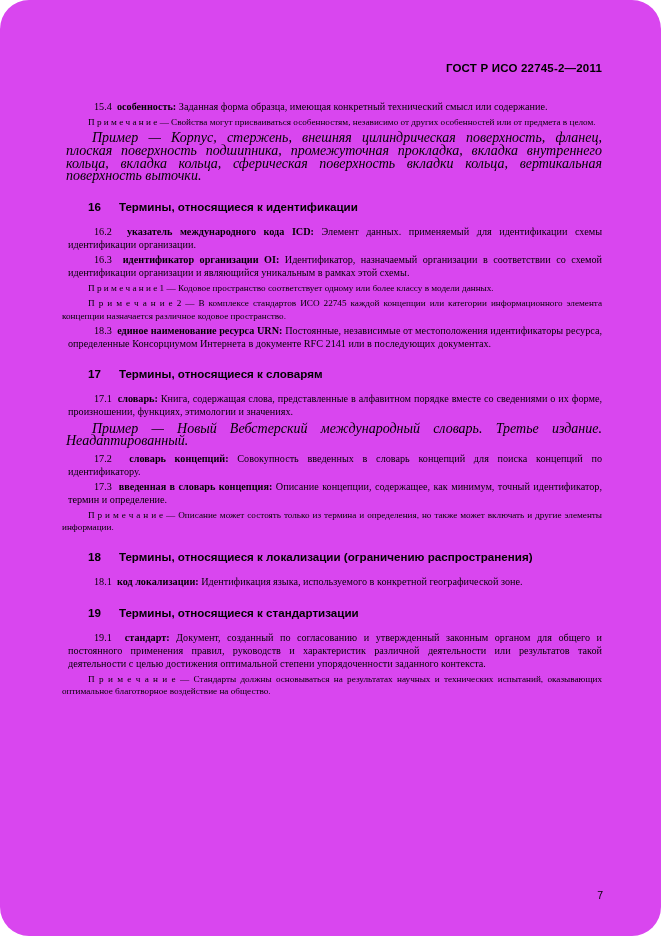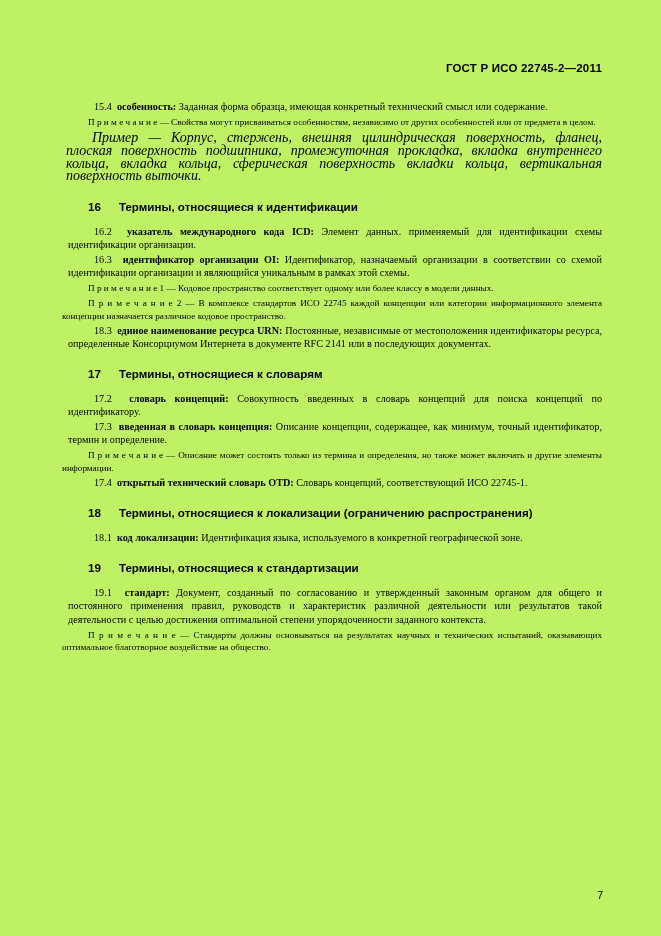--- a/index.html
+++ b/index.html
@@ -4,24 +4,25 @@
 <style>
   html, body {
     margin: 0;
     padding: 0;
     background: #ffffff;
   }
   .page {
     position: relative;
     width: 661px;
     height: 936px;
-    background: #bef264;
+    background: #d946ef;
     font-family: "Liberation Serif", serif;
     color: #000000;
     overflow: hidden;
+    border-radius: 29px;
   }
   .content {
     position: absolute;
     left: 62px;
     top: 62px;
     width: 540px;
   }
   .header {
     text-align: right;
     font-family: "Liberation Sans", sans-serif;
@@ -88,24 +89,25 @@
         <p class="ind"><span>15.4</span>&nbsp;&nbsp;<span class="term">особенность:</span><span> Заданная форма образца, имеющая конкретный технический смысл или содержание.</span></p>
         <p class="note"><span>П р и м е ч а н и е </span><span>— Свойства могут присваиваться особенностям, независимо от других особенностей или от предмета в целом.</span></p>
         <p class="example">Пример — Корпус, стержень, внешняя цилиндрическая поверхность, фланец, плоская поверхность подшипника, промежуточная прокладка, вкладка внутреннего кольца, вкладка кольца, сферическая поверхность вкладки кольца, вертикальная поверхность выточки.</p>
         <h2><span class="sec-num">16</span><span>Термины, относящиеся к идентификации</span></h2>
         <p class="ind"><span>16.2</span>&nbsp;&nbsp;<span class="term">указатель международного кода ICD:</span><span> Элемент данных. применяемый для идентификации схемы идентификации организации.</span></p>
         <p class="ind"><span>16.3</span>&nbsp;&nbsp;<span class="term">идентификатор организации OI:</span><span> Идентификатор, назначаемый организации в соответствии со схемой идентификации организации и являющийся уникальным в рамках этой схемы.</span></p>
         <p class="note"><span>П р и м е ч а н и е  1 </span><span>— Кодовое пространство соответствует одному или более классу в модели данных.</span></p>
         <p class="note"><span>П р и м е ч а н и е  2 </span><span>— В комплексе стандартов ИСО 22745 каждой концепции или категории информационного элемента концепции назначается различное кодовое пространство.</span></p>
         <p class="ind"><span>18.3</span>&nbsp;&nbsp;<span class="term">единое наименование ресурса URN:</span><span> Постоянные, независимые от местоположения идентификаторы ресурса, определенные Консорциумом Интернета в документе RFC 2141 или в последующих документах.</span></p>
         <h2><span class="sec-num">17</span><span>Термины, относящиеся к словарям</span></h2>
+        <p class="ind"><span>17.1</span>&nbsp;&nbsp;<span class="term">словарь:</span><span> Книга, содержащая слова, представленные в алфавитном порядке вместе со сведениями о их форме, произношении, функциях, этимологии и значениях.</span></p>
+        <p class="example">Пример — Новый Вебстерский международный словарь. Третье издание. Неадаптированный.</p>
         <p class="ind"><span>17.2</span>&nbsp;&nbsp;<span class="term">словарь концепций:</span><span> Совокупность введенных в словарь концепций для поиска концепций по идентификатору.</span></p>
         <p class="ind"><span>17.3</span>&nbsp;&nbsp;<span class="term">введенная в словарь концепция:</span><span> Описание концепции, содержащее, как минимум, точный идентификатор, термин и определение.</span></p>
         <p class="note"><span>П р и м е ч а н и е </span><span>— Описание может состоять только из термина и определения, но также может включать и другие элементы информации.</span></p>
-        <p class="ind"><span>17.4</span>&nbsp;&nbsp;<span class="term">открытый технический словарь OTD:</span><span> Словарь концепций, соответствующий ИСО 22745-1.</span></p>
         <h2><span class="sec-num">18</span><span>Термины, относящиеся к локализации (ограничению распространения)</span></h2>
         <p class="ind"><span>18.1</span>&nbsp;&nbsp;<span class="term">код локализации:</span><span> Идентификация языка, используемого в конкретной географической зоне.</span></p>
         <h2><span class="sec-num">19</span><span>Термины, относящиеся к стандартизации</span></h2>
         <p class="ind"><span>19.1</span>&nbsp;&nbsp;<span class="term">стандарт:</span><span> Документ, созданный по согласованию и утвержденный законным органом для общего и постоянного применения правил, руководств и характеристик различной деятельности или результатов такой деятельности с целью достижения оптимальной степени упорядоченности заданного контекста.</span></p>
         <p class="note"><span>П р и м е ч а н и е </span><span>— Стандарты должны основываться на результатах научных и технических испытаний, оказывающих оптимальное благотворное воздействие на общество.</span></p>
       </div>
   </div>
   <div class="pagenum">7</div>
 </div>
 

